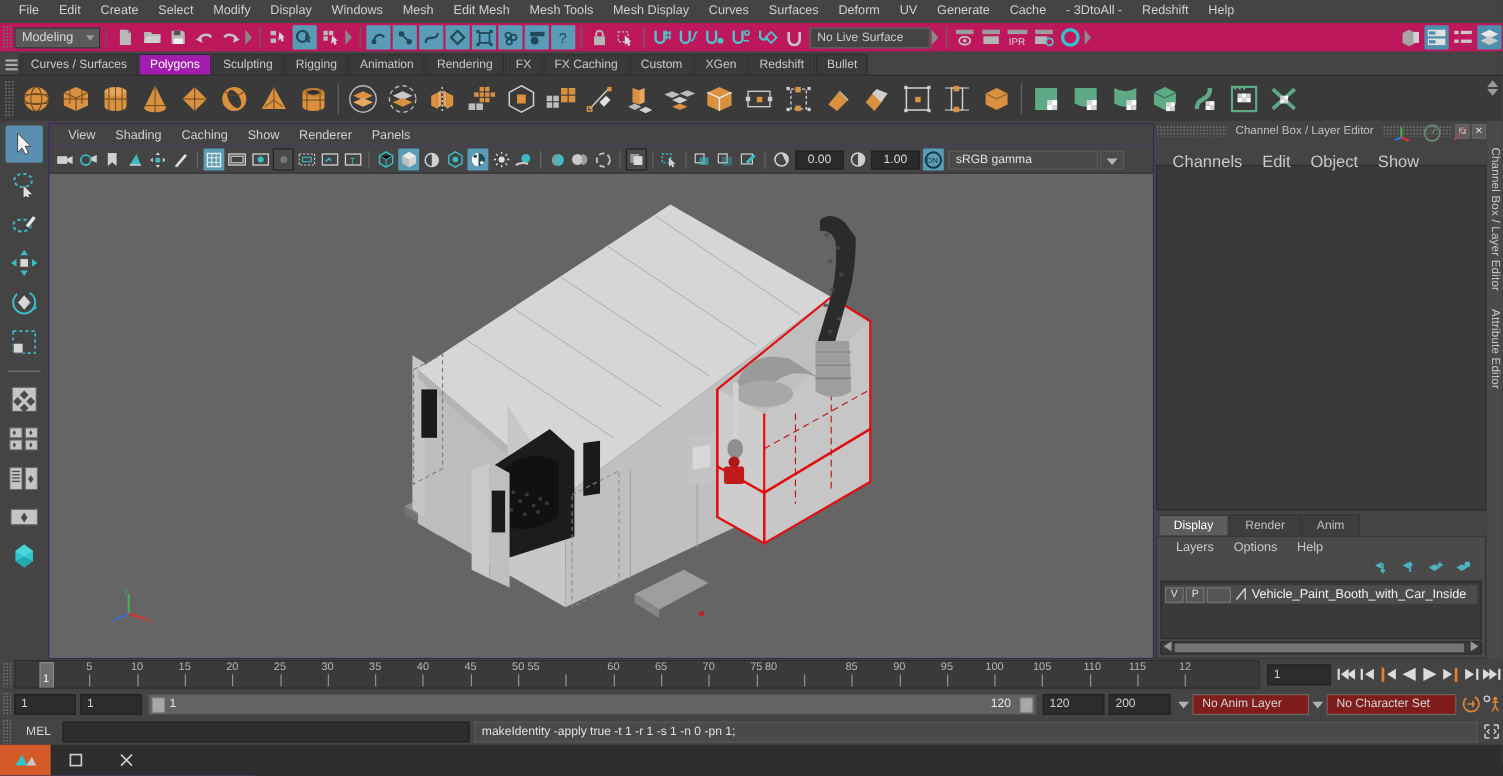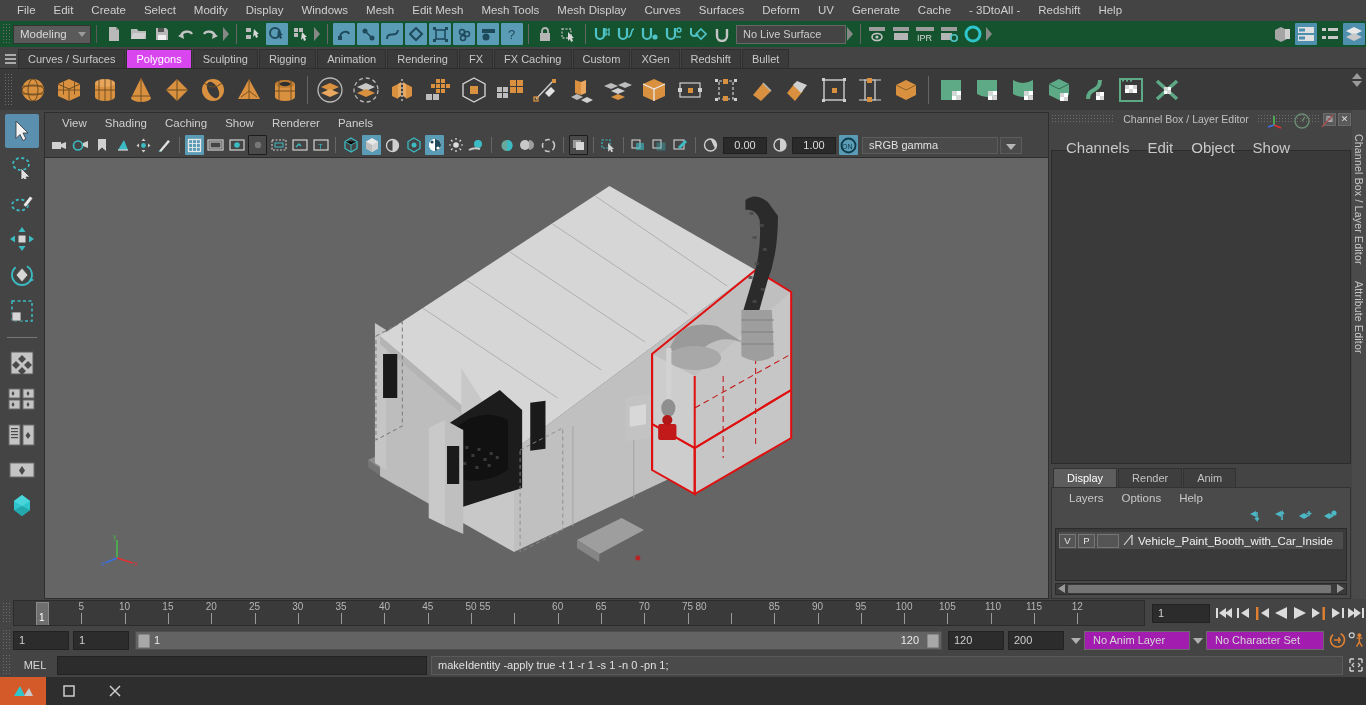--- a/index.html
+++ b/index.html
@@ -10,39 +10,39 @@
     color:#c8c8c8; font-size:11px;
     -webkit-font-smoothing: antialiased;
   }
   .app { width:1366px; height:705px; position:relative; display:flex; flex-direction:column; background:#444; }
 
   
   .menubar { height:21px; background:#444444; display:flex; align-items:center; padding-left:8px; flex:0 0 21px; }
   .menubar .mi { padding:0 9px; height:21px; line-height:21px; color:#cfcfcf; font-size:11.5px; white-space:nowrap; cursor:default;}
 
   
-  .statusline { height:26px; background:#14532d; display:flex; align-items:center; flex:0 0 26px; padding-left:2px; }
+  .statusline { height:26px; background:#be185d; display:flex; align-items:center; flex:0 0 26px; padding-left:2px; }
   .gripdots { width:9px; height:22px; background-image:radial-gradient(#6d6d6d 0.8px, transparent 0.9px); background-size:3px 3px; flex:0 0 9px; margin-right:2px;}
   .menuset { width:78px; height:19px; background:#5a5a5a; border:1px solid #333; color:#d8d8d8; font-size:11.5px; line-height:17px; padding-left:6px; position:relative;}
   .menuset .car { position:absolute; right:4px; top:6px; border-left:4px solid transparent;border-right:4px solid transparent;border-top:5px solid #9a9a9a;}
   .sep-v { width:1px; height:18px; background:#5c5c5c; margin:0 5px; flex:0 0 1px;}
   .sep-v2 { width:1px; height:20px; background:#666; margin:0 4px; flex:0 0 1px;}
   .ic { width:22px; height:22px; flex:0 0 22px; display:inline-flex; align-items:center; justify-content:center; margin:0 1px; border-radius:1px; position:relative;}
   .ic.sel { background:#5a9bb5; }
   .ic.selblue { background:#4e8fae; }
   .livesurface { width:110px; height:19px; background:#444; border:1px solid #676767; color:#cccccc; font-size:11px; line-height:17px; padding-left:6px; margin-left:2px;}
   .arrowtab { width:10px; height:20px; position:relative; flex:0 0 10px; }
   .arrowtab:after{content:"";position:absolute;left:1px;top:3px;width:0;height:0;border-top:7px solid transparent;border-bottom:7px solid transparent;border-left:6px solid #888;}
 
   
   .shelftabs { height:21px; background:#444; display:flex; align-items:flex-end; padding-left:2px; flex:0 0 21px;}
   .shelftabs .hamb { width:16px;height:19px; display:flex;align-items:center;justify-content:center;}
   .shelftabs .hamb i { display:block; width:11px;height:2px;background:#aaa; box-shadow:0 -4px 0 #aaa, 0 4px 0 #aaa;}
   .stab { height:19px; line-height:19px; padding:0 9px; font-size:11px; color:#c9c9c9; background:#3a3a3a; border:1px solid #2f2f2f; border-bottom:none; margin-right:1px;}
-  .stab.active { background:#d946ef; color:#fff; }
+  .stab.active { background:#a21caf; color:#fff; }
   .shelfbar { height:42px; background:#3a3a3a; border-top:1px solid #2e2e2e; display:flex; align-items:center; padding-left:4px; flex:0 0 42px; position:relative;}
   .shelfbar .gripdots { height:34px; }
   .sicon { width:36px;height:36px; flex:0 0 36px; display:flex;align-items:center;justify-content:center;}
   .shelf-scroll { position:absolute; right:2px; top:2px; width:14px; height:38px;}
   .shelf-scroll div { width:0;height:0;margin:2px auto; border-left:5px solid transparent;border-right:5px solid transparent;}
   .sc-up{border-bottom:6px solid #9a9a9a;}
   .sc-dn{border-top:6px solid #9a9a9a;}
 
   
   .bodyrow { flex:1 1 auto; display:flex; min-height:0; background:#444;}
@@ -107,21 +107,21 @@
   .pbctl { width:19px;height:22px; display:flex;align-items:center;justify-content:center; flex:0 0 19px;}
 
   
   .rangerow { height:26px; flex:0 0 26px; display:flex; align-items:center; background:#444; padding-left:2px;}
   .rfld { width:56px;height:19px; background:#2c2c2c;border:1px solid #222; color:#cfcfcf; font-size:11px;line-height:17px; padding-left:5px; margin-right:4px;}
   .rangebar { flex:1 1 auto; height:19px; background:#636363; border:1px solid #4f4f4f; position:relative; margin:0 6px 0 2px;}
   .rangebar .handle { position:absolute; top:2px; width:12px;height:14px; background:#a8a8a8; border:1px solid #8a8a8a; border-radius:1px;}
   .rangebar .lbl { position:absolute; top:2px; font-size:11px; color:#e8e8e8;}
   .dropcar { width:16px;height:19px; position:relative; flex:0 0 16px;}
   .dropcar:after{content:"";position:absolute;left:3px;top:7px;border-left:5px solid transparent;border-right:5px solid transparent;border-top:6px solid #b0b0b0;}
-  .selfld { height:19px; background:#a21caf; border:1px solid #6a6a6a; color:#d6d6d6; font-size:11px; line-height:17px; padding:0 8px; white-space:nowrap;}
+  .selfld { height:19px; background:#7f1d1d; border:1px solid #6a6a6a; color:#d6d6d6; font-size:11px; line-height:17px; padding:0 8px; white-space:nowrap;}
 
   
   .cmdrow { height:24px; flex:0 0 24px; display:flex; align-items:center; background:#444; padding-left:2px;}
   .melbtn { width:44px;height:19px; font-size:11px; color:#d8d8d8; text-align:center; line-height:19px;}
   .cmdinput { width:370px;height:19px; background:#2c2c2c;border:1px solid #222;}
   .cmdout { flex:1 1 auto; height:19px; background:#4a4a4a; border:1px solid #5a5a5a; color:#e0e0e0; font-size:11px; line-height:17px; padding-left:6px; margin-left:4px; overflow:hidden; white-space:nowrap;}
   .cmdicon{ width:20px;height:20px; flex:0 0 20px; display:flex;align-items:center;justify-content:center; margin-left:3px;}
 
   
   .taskbar { height:28px; flex:0 0 28px; background:#2e2e2e; display:flex; align-items:center;}

